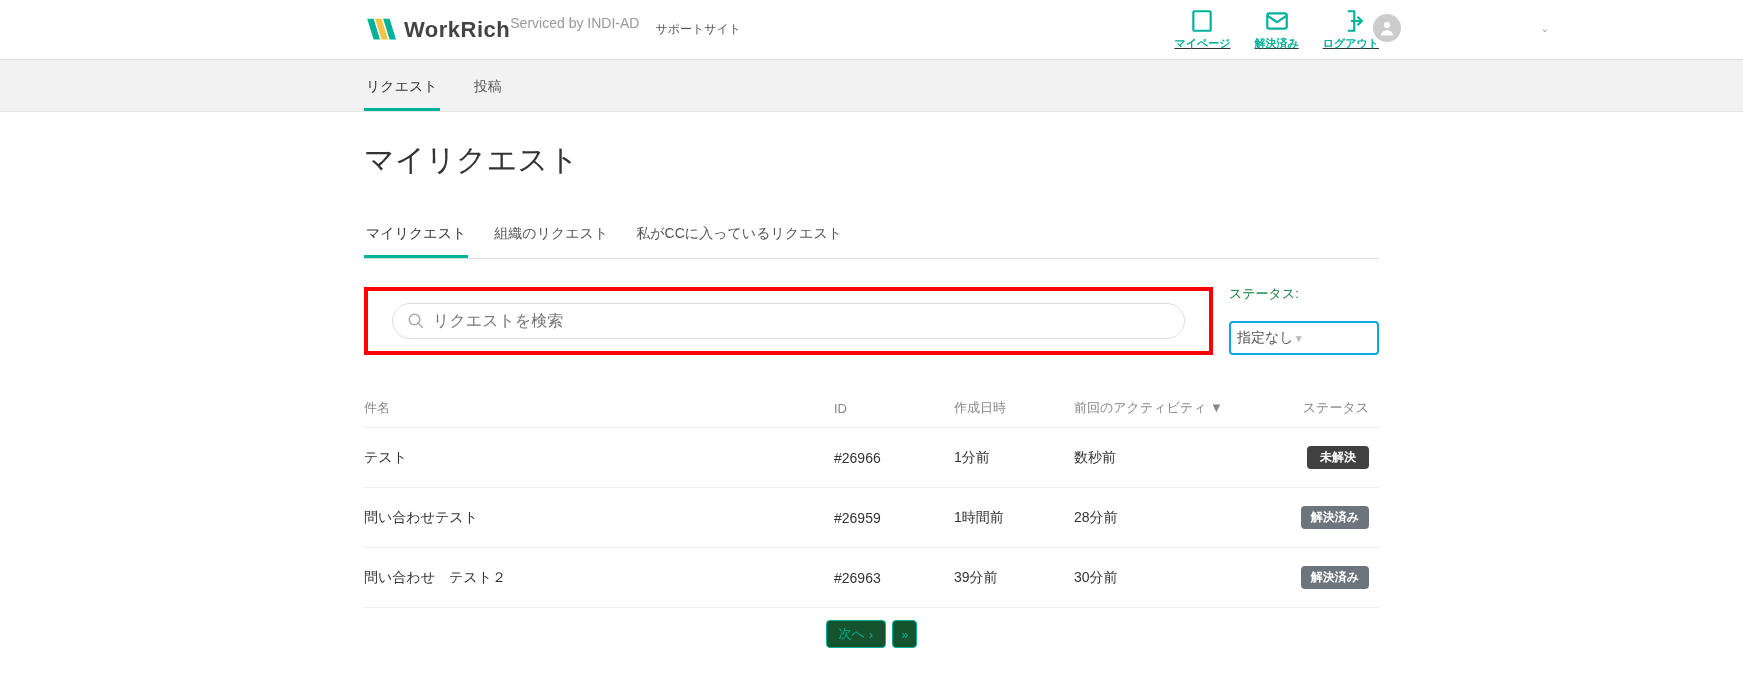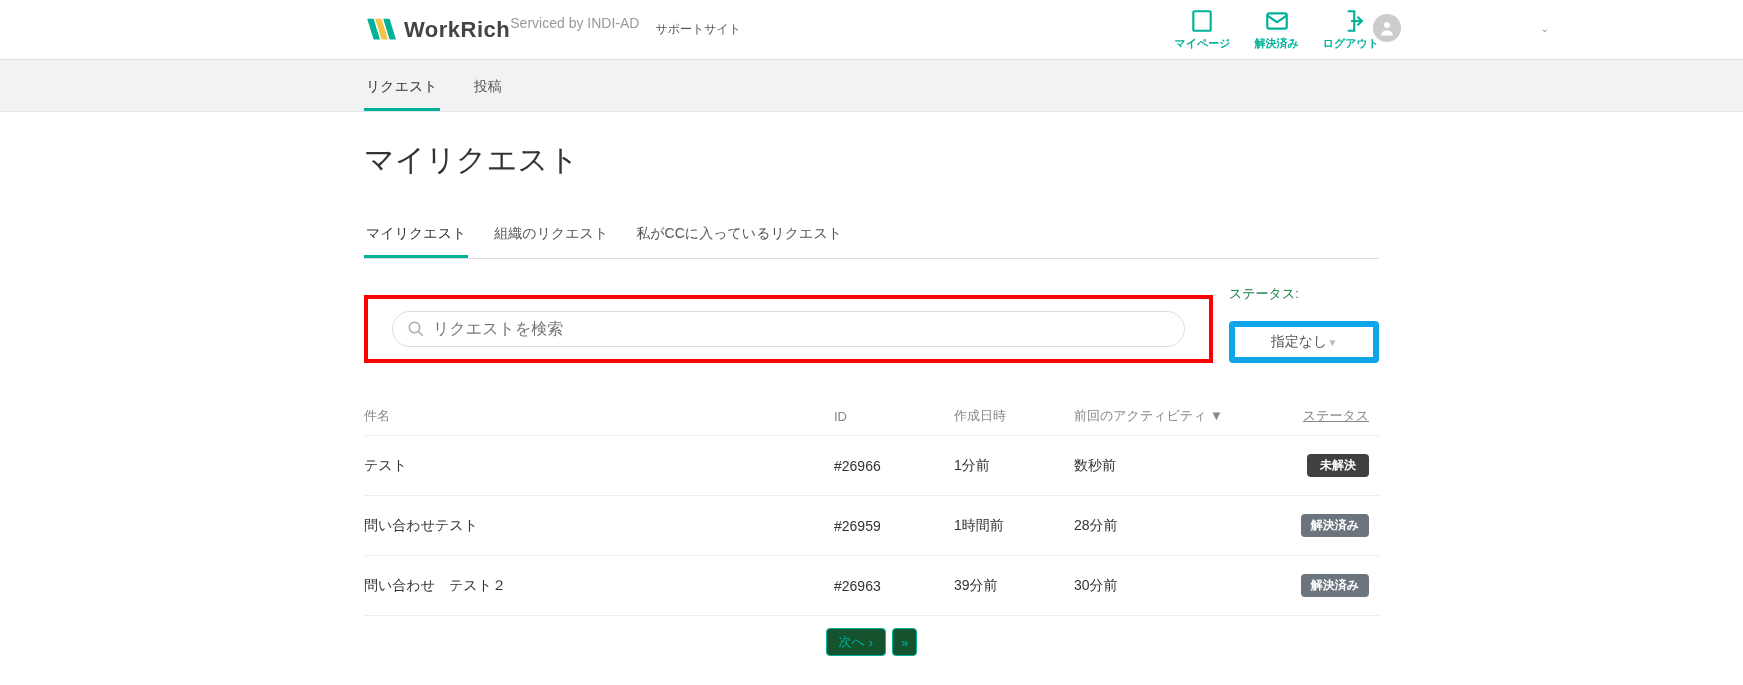--- a/index.html
+++ b/index.html
@@ -36,21 +36,21 @@
   .brand-sub  { font-size: 14px; color: #999; margin-top: -2px; }
   .brand-text { display: flex; }
   .site-sub   { font-size: 12px; color: #555; margin-left: 16px; }
 
   .header-actions {
     margin-left: auto;
     display: flex;
     align-items: center;
     gap: 24px;
   }
-  .hact { display: flex; flex-direction: column; align-items: center; gap: 2px; cursor: pointer; }
+  .hact { display: flex; flex-direction: column; align-items: center; gap: 2px; cursor: pointer; text-decoration: underline; }
   .hact .ic { width: 26px; height: 26px; stroke: #01b29a; fill: none; stroke-width: 2; }
   .hact .lbl { font-size: 11px; font-weight: 600; color: #01b29a; }
 
   .avatar {
     width: 28px; height: 28px; border-radius: 50%;
     background: #ccc; display: flex; align-items: center; justify-content: center;
   }
   .avatar svg { width: 18px; height: 18px; fill: #fff; }
 
   
@@ -106,41 +106,41 @@
   }
   .search-pill input {
     border: none; outline: none; flex: 1;
     font-size: 16px; color: #888; background: transparent;
   }
   .search-pill svg { width: 18px; height: 18px; stroke: #aaa; fill: none; stroke-width: 2; }
 
   .status-filter { min-width: 150px; }
   .status-filter .flabel { font-size: 13px; color: #15803d; margin-bottom: 18px; }
   .status-select {
-    border: 6px solid #0ea5e9; border-radius: 4px;
+    border: 2px solid #0ea5e9; border-radius: 4px;
     padding: 6px 6px;
-    display: flex; align-items: center; justify-content: center;
+    display: flex; align-items: center; justify-content: flex-start;
     color: #555; font-size: 14px; cursor: pointer;
     background: #fff;
   }
   .status-select .chev { font-size: 10px; color: #bbb; }
 
   
   .rtable-head, .rtable-row {
     display: grid;
     grid-template-columns: 470px 120px 120px 195px 110px;
     align-items: center;
   }
   .rtable { margin-top: 36px; }
   .rtable-head {
     font-size: 13px; color: #888;
     padding: 8px 0 10px;
     border-bottom: 1px solid #eee;
   }
-  .rtable-head .col-status { text-align: right; padding-right: 10px; text-decoration: underline; }
+  .rtable-head .col-status { text-align: right; padding-right: 10px; }
   .rtable-row {
     padding: 18px 0;
     border-bottom: 1px solid #eee;
     font-size: 14px; color: #333;
   }
   .rtable-row .subj { font-weight: 500; cursor: pointer; }
   .badge {
     display: inline-block;
     padding: 3px 10px;
     border-radius: 4px;

